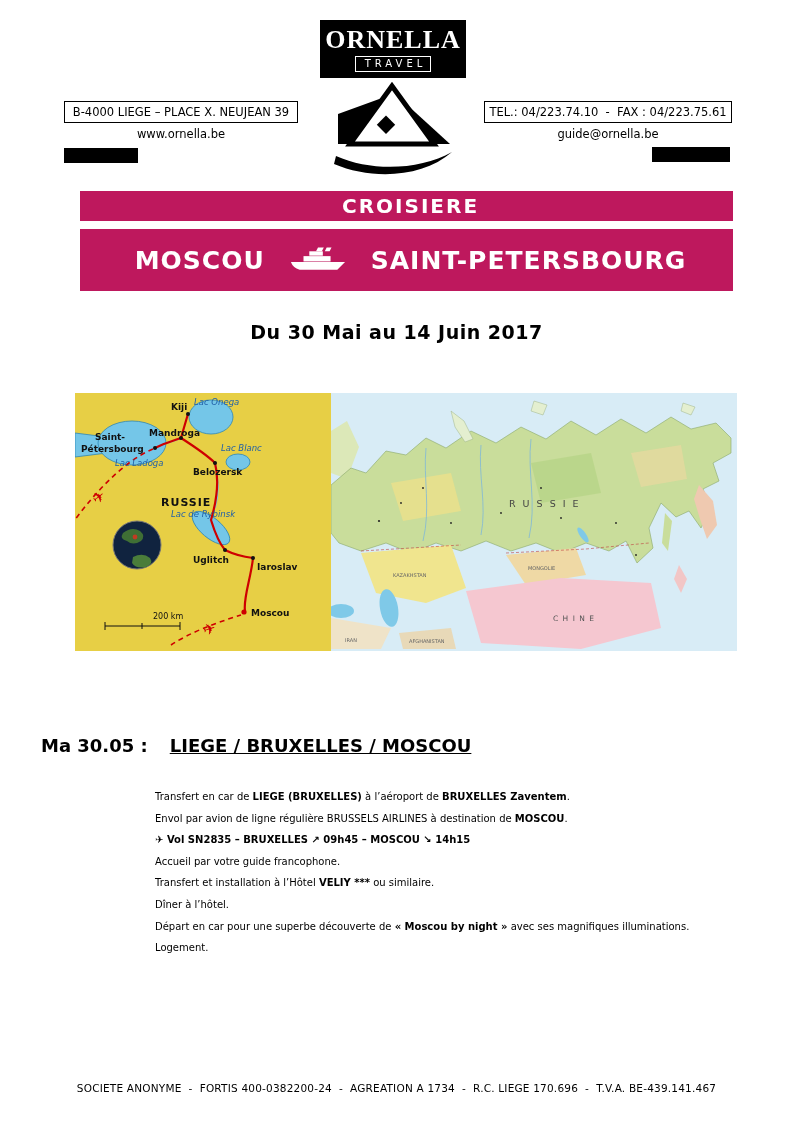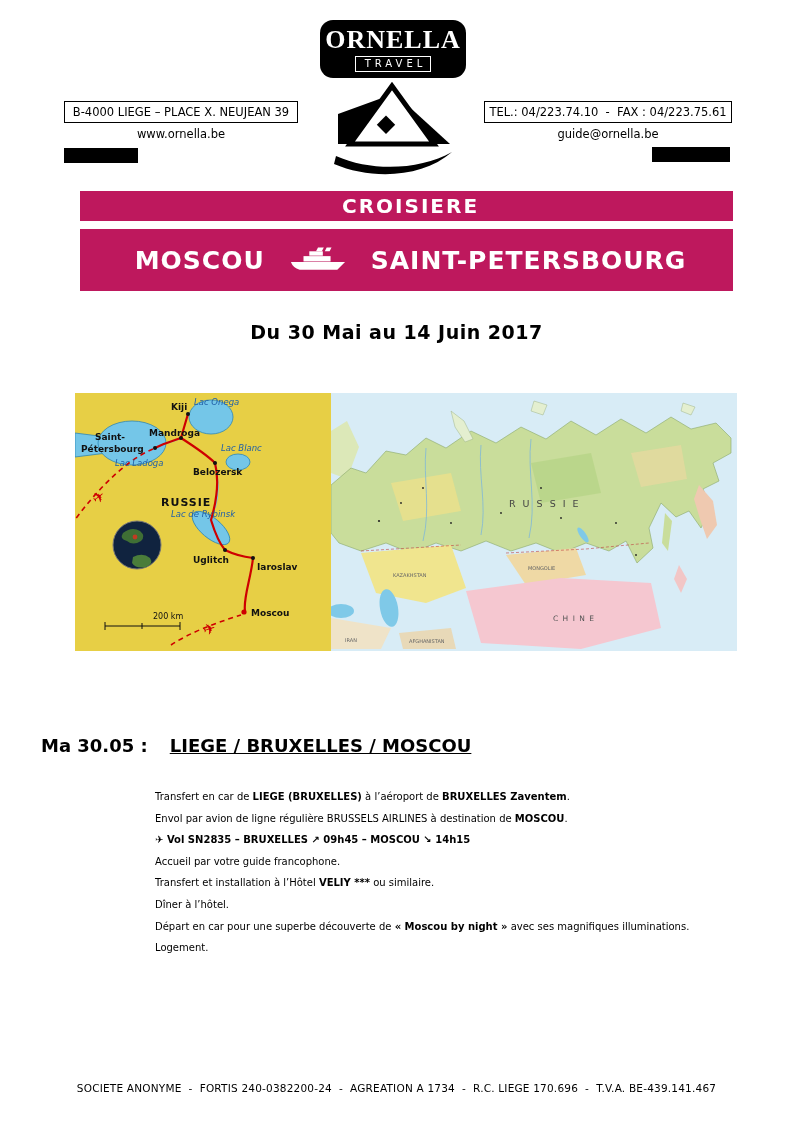--- a/index.html
+++ b/index.html
@@ -5,21 +5,21 @@
   * { margin:0; padding:0; box-sizing:border-box; }
   html,body { background:#fff; }
   #page {
     position:relative; width:793px; height:1122px; margin:0 auto;
     background:#fff; color:#000; overflow:hidden;
     font-family:"DejaVu Sans", sans-serif;
   }
   
   .logo-box {
     position:absolute; left:320px; top:20px; width:146px; height:58px;
-    background:#000; border-radius:13px;
+    background:#000; border-radius:0;
     display:flex; flex-direction:column; align-items:center; justify-content:center;
   }
   .logo-name {
     color:#fff; font-family:"Liberation Serif", serif; font-weight:bold;
     font-size:26px; letter-spacing:1px; line-height:1;
   }
   .logo-sub {
     margin-top:3px; color:#fff; border:1px solid #fff;
     font-size:10px; letter-spacing:4px; padding:1px 4px 1px 9px; line-height:1.2;
   }
@@ -239,15 +239,15 @@
       <div class="itin-line"><span>Transfert en car de </span><span class="b">LIEGE (BRUXELLES)</span><span> à l’aéroport de </span><span class="b">BRUXELLES Zaventem</span><span>.</span></div>
       <div class="itin-line"><span>Envol par avion de ligne régulière BRUSSELS AIRLINES à destination de </span><span class="b">MOSCOU</span><span>.</span></div>
       <div class="itin-line"><span class="b">✈ </span><span class="b">Vol SN2835 – BRUXELLES </span><span class="b">↗</span><span class="b"> 09h45 – MOSCOU </span><span class="b">↘</span><span class="b"> 14h15</span></div>
       <div class="itin-line"><span>Accueil par votre guide francophone.</span></div>
       <div class="itin-line"><span>Transfert et installation à l’Hôtel </span><span class="b">VELIY ***</span><span> ou similaire.</span></div>
       <div class="itin-line"><span>Dîner à l’hôtel.</span></div>
       <div class="itin-line justify"><span>Départ en car pour une superbe découverte de </span><span class="b">« Moscou by night »</span><span> avec ses magnifiques illuminations.</span></div>
       <div class="itin-line"><span>Logement.</span></div>
     </div>
 
-  <div class="footer">SOCIETE ANONYME  -  FORTIS 240-0382200-24  -  AGREATION A 1734  -  R.C. LIEGE 170.696  -  T.V.A. BE-439.141.467</div>
+  <div class="footer">SOCIETE ANONYME  -  FORTIS 400-0382200-24  -  AGREATION A 1734  -  R.C. LIEGE 170.696  -  T.V.A. BE-439.141.467</div>
 
 </div>
 
 </body></html>

